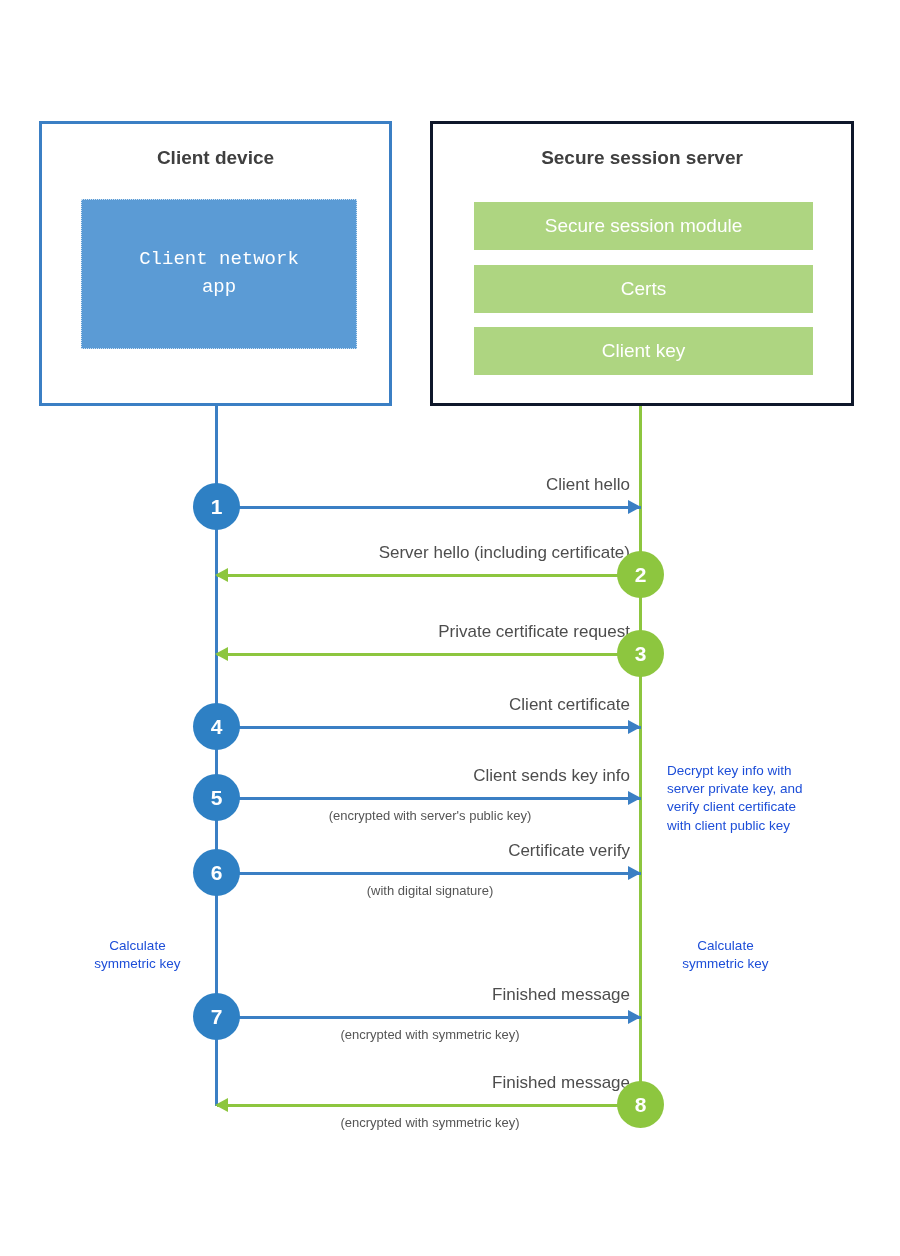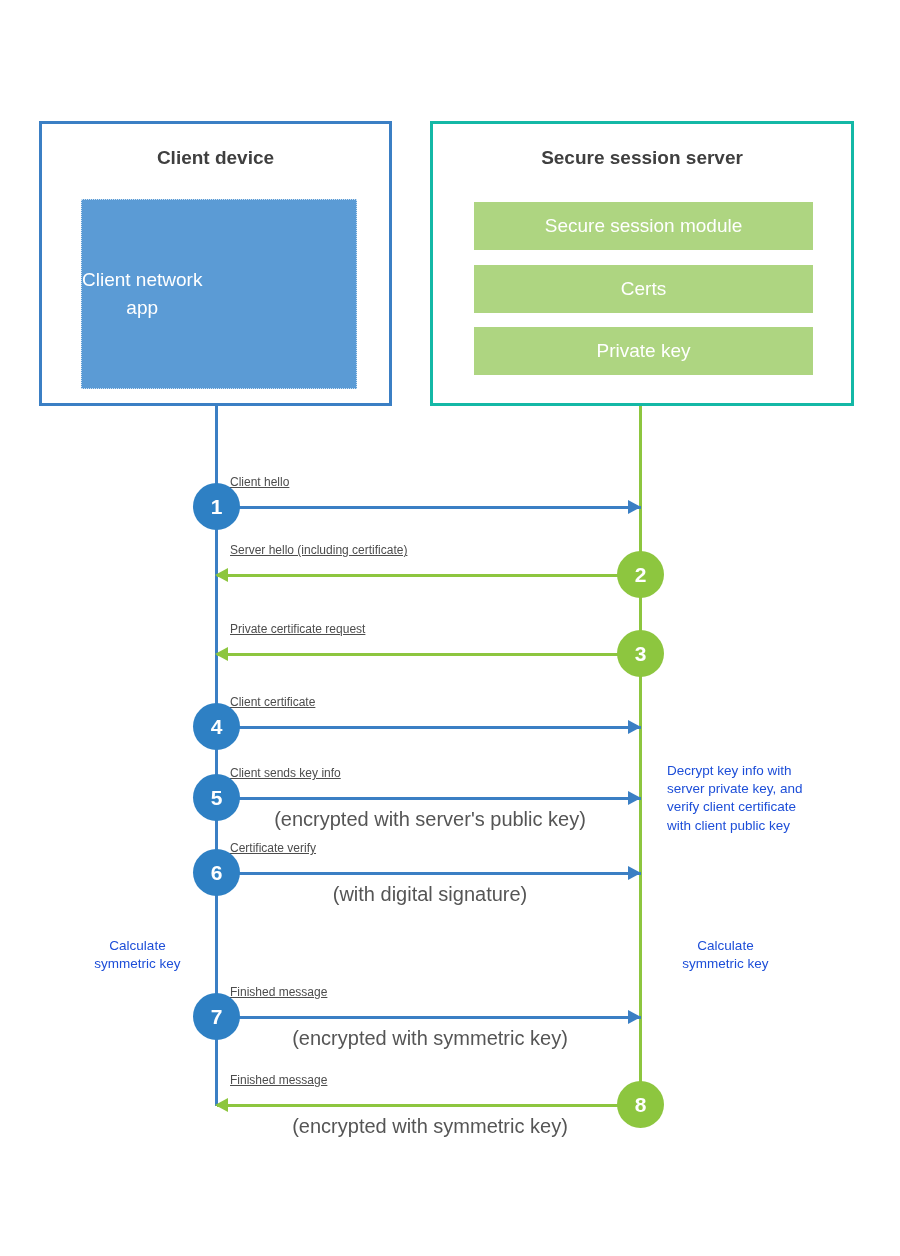--- a/index.html
+++ b/index.html
@@ -43,46 +43,47 @@
     width: 353px;
     height: 285px;
     border: 3px solid #3b7fc4;
     padding-left: 38px;
   }
   #server-box {
     left: 430px;
     top: 121px;
     width: 424px;
     height: 285px;
-    border: 3px solid #14b8a6;
+    border: 3px solid #0f172a;
   }
   .participant-title {
     position: absolute;
     left: 0;
     right: 0;
     top: 23px;
     text-align: center;
     font-size: 19px;
     font-weight: bold;
     color: #3f3f3f;
   }
 
   
   #client-app-block {
     position: absolute;
     left: 39px;
     top: 75px;
     width: 276px;
-    height: 190px;
+    height: 150px;
     background: #5b9bd5;
     border: 1px dotted #cfe2f3;
     box-sizing: border-box;
     display: flex;
     align-items: center;
-    justify-content: flex-start;
+    justify-content: center;
+    font-family: Liberation Mono, monospace;
   }
   #client-app-label {
     color: #ffffff;
     font-size: 19px;
     line-height: 1.45;
     text-align: center;
     white-space: pre-line;
   }
 
   
@@ -149,33 +150,32 @@
 
   .msg-blue .arrow-line { background: #3b7fc4; }
   .msg-blue .arrow-head { border-left-color: #3b7fc4; border-right-color: #3b7fc4; }
   .msg-green .arrow-line { background: #8dc63f; }
   .msg-green .arrow-head { border-left-color: #8dc63f; border-right-color: #8dc63f; }
 
   .msg-label {
     position: absolute;
     left: 230px;
     width: 400px;
-    text-align: left;
-    font-size: 12px;
+    text-align: right;
+    font-size: 17px;
     color: #4d4d4d;
     top: -32px;
     white-space: nowrap;
-    text-decoration: underline;
   }
   .msg-sublabel {
     position: absolute;
     left: 230px;
     width: 400px;
     text-align: center;
-    font-size: 20px;
+    font-size: 13px;
     color: #555555;
     top: 10px;
     white-space: nowrap;
   }
 
   
   .step-circle {
     position: absolute;
     width: 47px;
     height: 47px;
@@ -236,21 +236,21 @@
 
   <div class="participant-box" id="server-box">
     <div class="participant-title">Secure session server</div>
     <div class="server-bar" id="server-bar-0">
       <span class="server-bar-label">Secure session module</span>
     </div>
     <div class="server-bar" id="server-bar-1">
       <span class="server-bar-label">Certs</span>
     </div>
     <div class="server-bar" id="server-bar-2">
-      <span class="server-bar-label">Private key</span>
+      <span class="server-bar-label">Client key</span>
     </div>
   </div>
 
   <div class="lifeline" id="client-lifeline"></div>
   <div class="lifeline" id="server-lifeline"></div>
 
   <div class="message msg-right msg-blue" style="top:507px">
     <div class="msg-label">Client hello</div>
     <div class="arrow-line"></div>
     <div class="arrow-head"></div>

